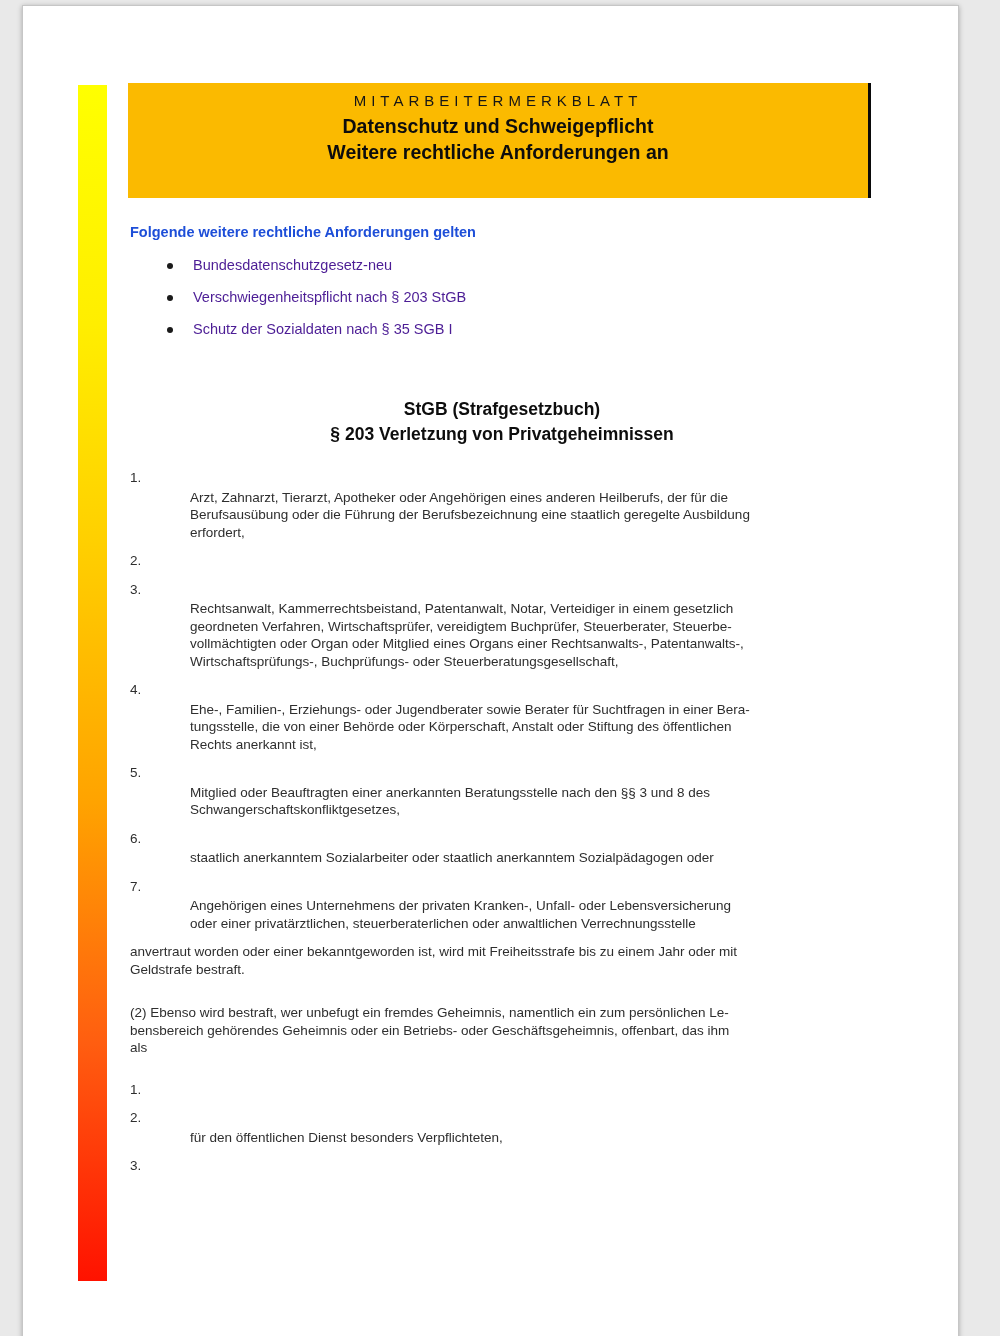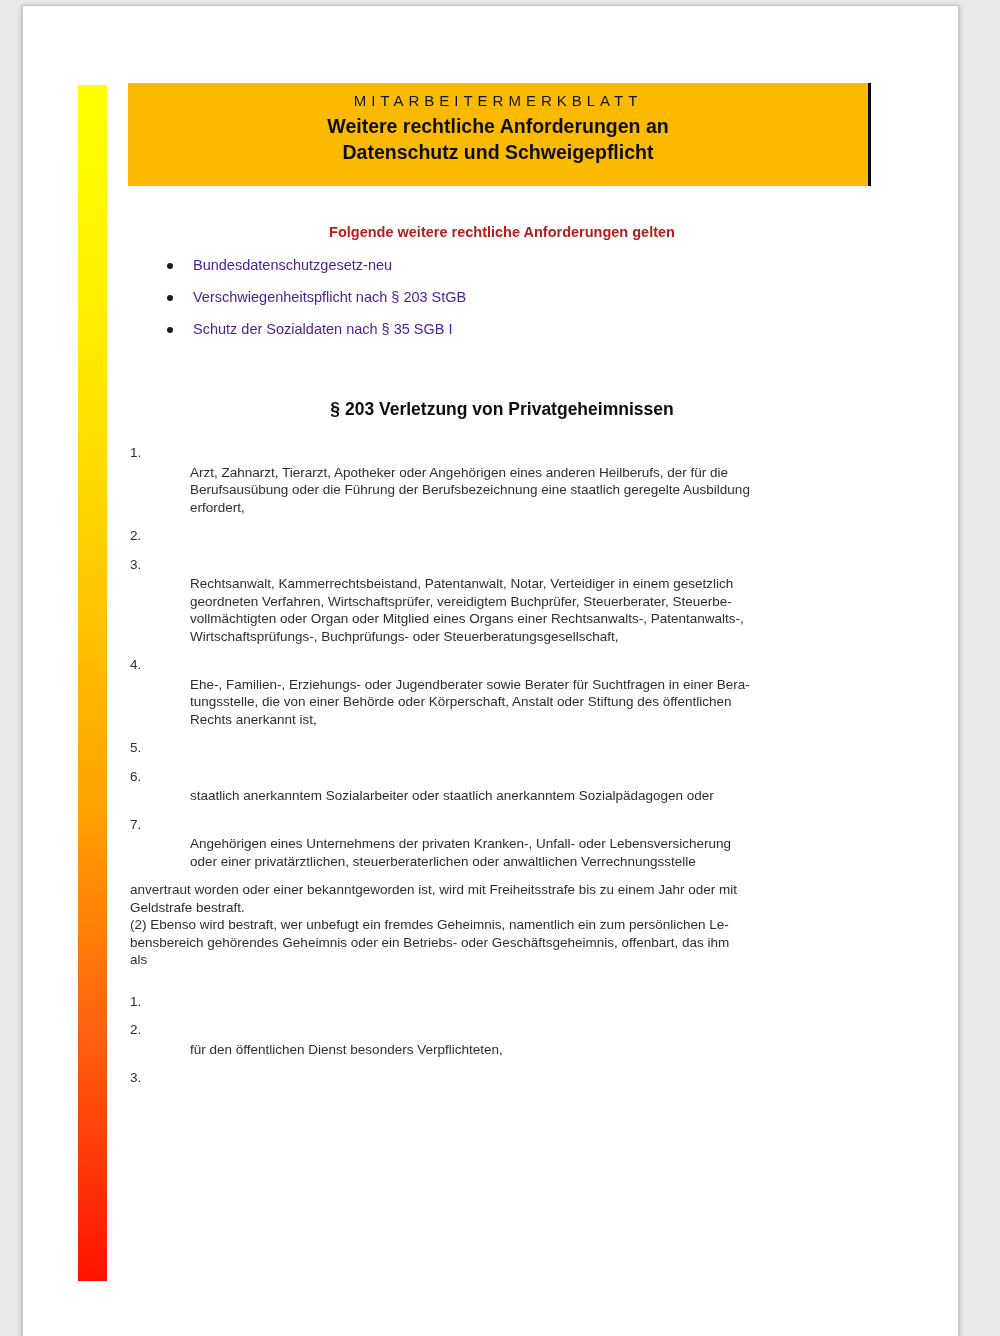--- a/index.html
+++ b/index.html
@@ -19,71 +19,71 @@
   }
   .gradient-bar {
     position:absolute; left:55px; top:79px;
     width:29px; height:1196px;
     background:linear-gradient(180deg,
       #FFFF00 0%, #FFEE00 20%, #FFD000 38%,
       #FFA300 60%, #FF5E10 80%, #FF1200 100%);
   }
   .header-box {
     position:absolute; left:105px; top:77px;
-    width:743px; height:103px;
+    width:743px; height:115px;
     background:#FBBA00;
     border-right:3px solid #0a0a0a;
     text-align:center;
     padding-top:9px;
     color:#101010;
   }
   .header-kicker {
     font-size:15px; letter-spacing:5px; font-weight:normal;
     color:#161616; margin-bottom:4px;
   }
   .header-title { font-size:19.5px; font-weight:bold; line-height:26px; color:#0d0d0d; }
 
   .content {
     position:absolute; left:107px; top:218px; width:744px;
   }
-  .req-heading { font-size:14.5px; font-weight:bold; color:#b91c1c; margin-bottom:16px;text-align:center; }
+  .req-heading { font-size:14.5px; font-weight:bold; color:#1d4ed8; margin-bottom:16px; }
   .bullet-item {
     position:relative; padding-left:63px;
     font-size:14.5px; line-height:19px; margin-bottom:13px; color:#4c1d95;
   }
   .dot {
     position:absolute; left:37px; top:7px;
     width:6px; height:6px; border-radius:50%; background:#1a1a1a;
   }
   .law-section { margin-top:58px; }
   .law-title { text-align:center; font-size:17.5px; font-weight:bold; line-height:25px; color:#0d0d0d; }
   .para { font-size:13.5px; line-height:17.5px; white-space:pre-line; color:#2e2e2e; }
   .para-1 { margin-top:30px; }
   .law-list { margin-top:22px; }
   .law-item { margin-bottom:11px; }
   .law-num { font-size:13.5px; line-height:17.5px; margin-bottom:2px; color:#2e2e2e; }
   .law-text {
     margin-left:60px; font-size:13.5px; line-height:17.5px;
     white-space:pre-line; color:#2e2e2e;
   }
   .para-close { margin-top:6px; }
-  .para-2 { }
+  .para-2 { margin-top:26px; }
   .law-list-2 { margin-top:24px; }
 </style>
 </head>
 <body>
 
 <div class="page">
 
   <div class="gradient-bar"></div>
 
   <div class="header-box">
     <div class="header-kicker">MITARBEITERMERKBLATT</div>
+    <div class="header-title">Datenschutz und Schweigepflicht</div>
     <div class="header-title">Weitere rechtliche Anforderungen an</div>
-    <div class="header-title">Datenschutz und Schweigepflicht</div>
   </div>
 
   <div class="content">
 
     <div class="req-heading">Folgende weitere rechtliche Anforderungen gelten</div>
 
     <div>
       <div class="bullet-item">
         <span class="dot"></span>
         <span>Bundesdatenschutzgesetz-neu</span>
@@ -92,20 +92,21 @@
         <span class="dot"></span>
         <span>Verschwiegenheitspflicht nach § 203 StGB</span>
       </div>
       <div class="bullet-item">
         <span class="dot"></span>
         <span>Schutz der Sozialdaten nach § 35 SGB I</span>
       </div>
     </div>
 
     <div class="law-section">
+      <div class="law-title">StGB (Strafgesetzbuch)</div>
       <div class="law-title">§ 203 Verletzung von Privatgeheimnissen</div>
 
 
       <div class="law-list">
         <div class="law-item">
           <div class="law-num">1.</div>
           <div class="law-text">Arzt, Zahnarzt, Tierarzt, Apotheker oder Angehörigen eines anderen Heilberufs, der für die
 Berufsausübung oder die Führung der Berufsbezeichnung eine staatlich geregelte Ausbildung
 erfordert,</div>
         </div>
@@ -120,20 +121,22 @@
 Wirtschaftsprüfungs-, Buchprüfungs- oder Steuerberatungsgesellschaft,</div>
         </div>
         <div class="law-item">
           <div class="law-num">4.</div>
           <div class="law-text">Ehe-, Familien-, Erziehungs- oder Jugendberater sowie Berater für Suchtfragen in einer Bera-
 tungsstelle, die von einer Behörde oder Körperschaft, Anstalt oder Stiftung des öffentlichen
 Rechts anerkannt ist,</div>
         </div>
         <div class="law-item">
           <div class="law-num">5.</div>
+          <div class="law-text">Mitglied oder Beauftragten einer anerkannten Beratungsstelle nach den §§ 3 und 8 des
+Schwangerschaftskonfliktgesetzes,</div>
         </div>
         <div class="law-item">
           <div class="law-num">6.</div>
           <div class="law-text">staatlich anerkanntem Sozialarbeiter oder staatlich anerkanntem Sozialpädagogen oder</div>
         </div>
         <div class="law-item">
           <div class="law-num">7.</div>
           <div class="law-text">Angehörigen eines Unternehmens der privaten Kranken-, Unfall- oder Lebensversicherung
 oder einer privatärztlichen, steuerberaterlichen oder anwaltlichen Verrechnungsstelle</div>
         </div>

